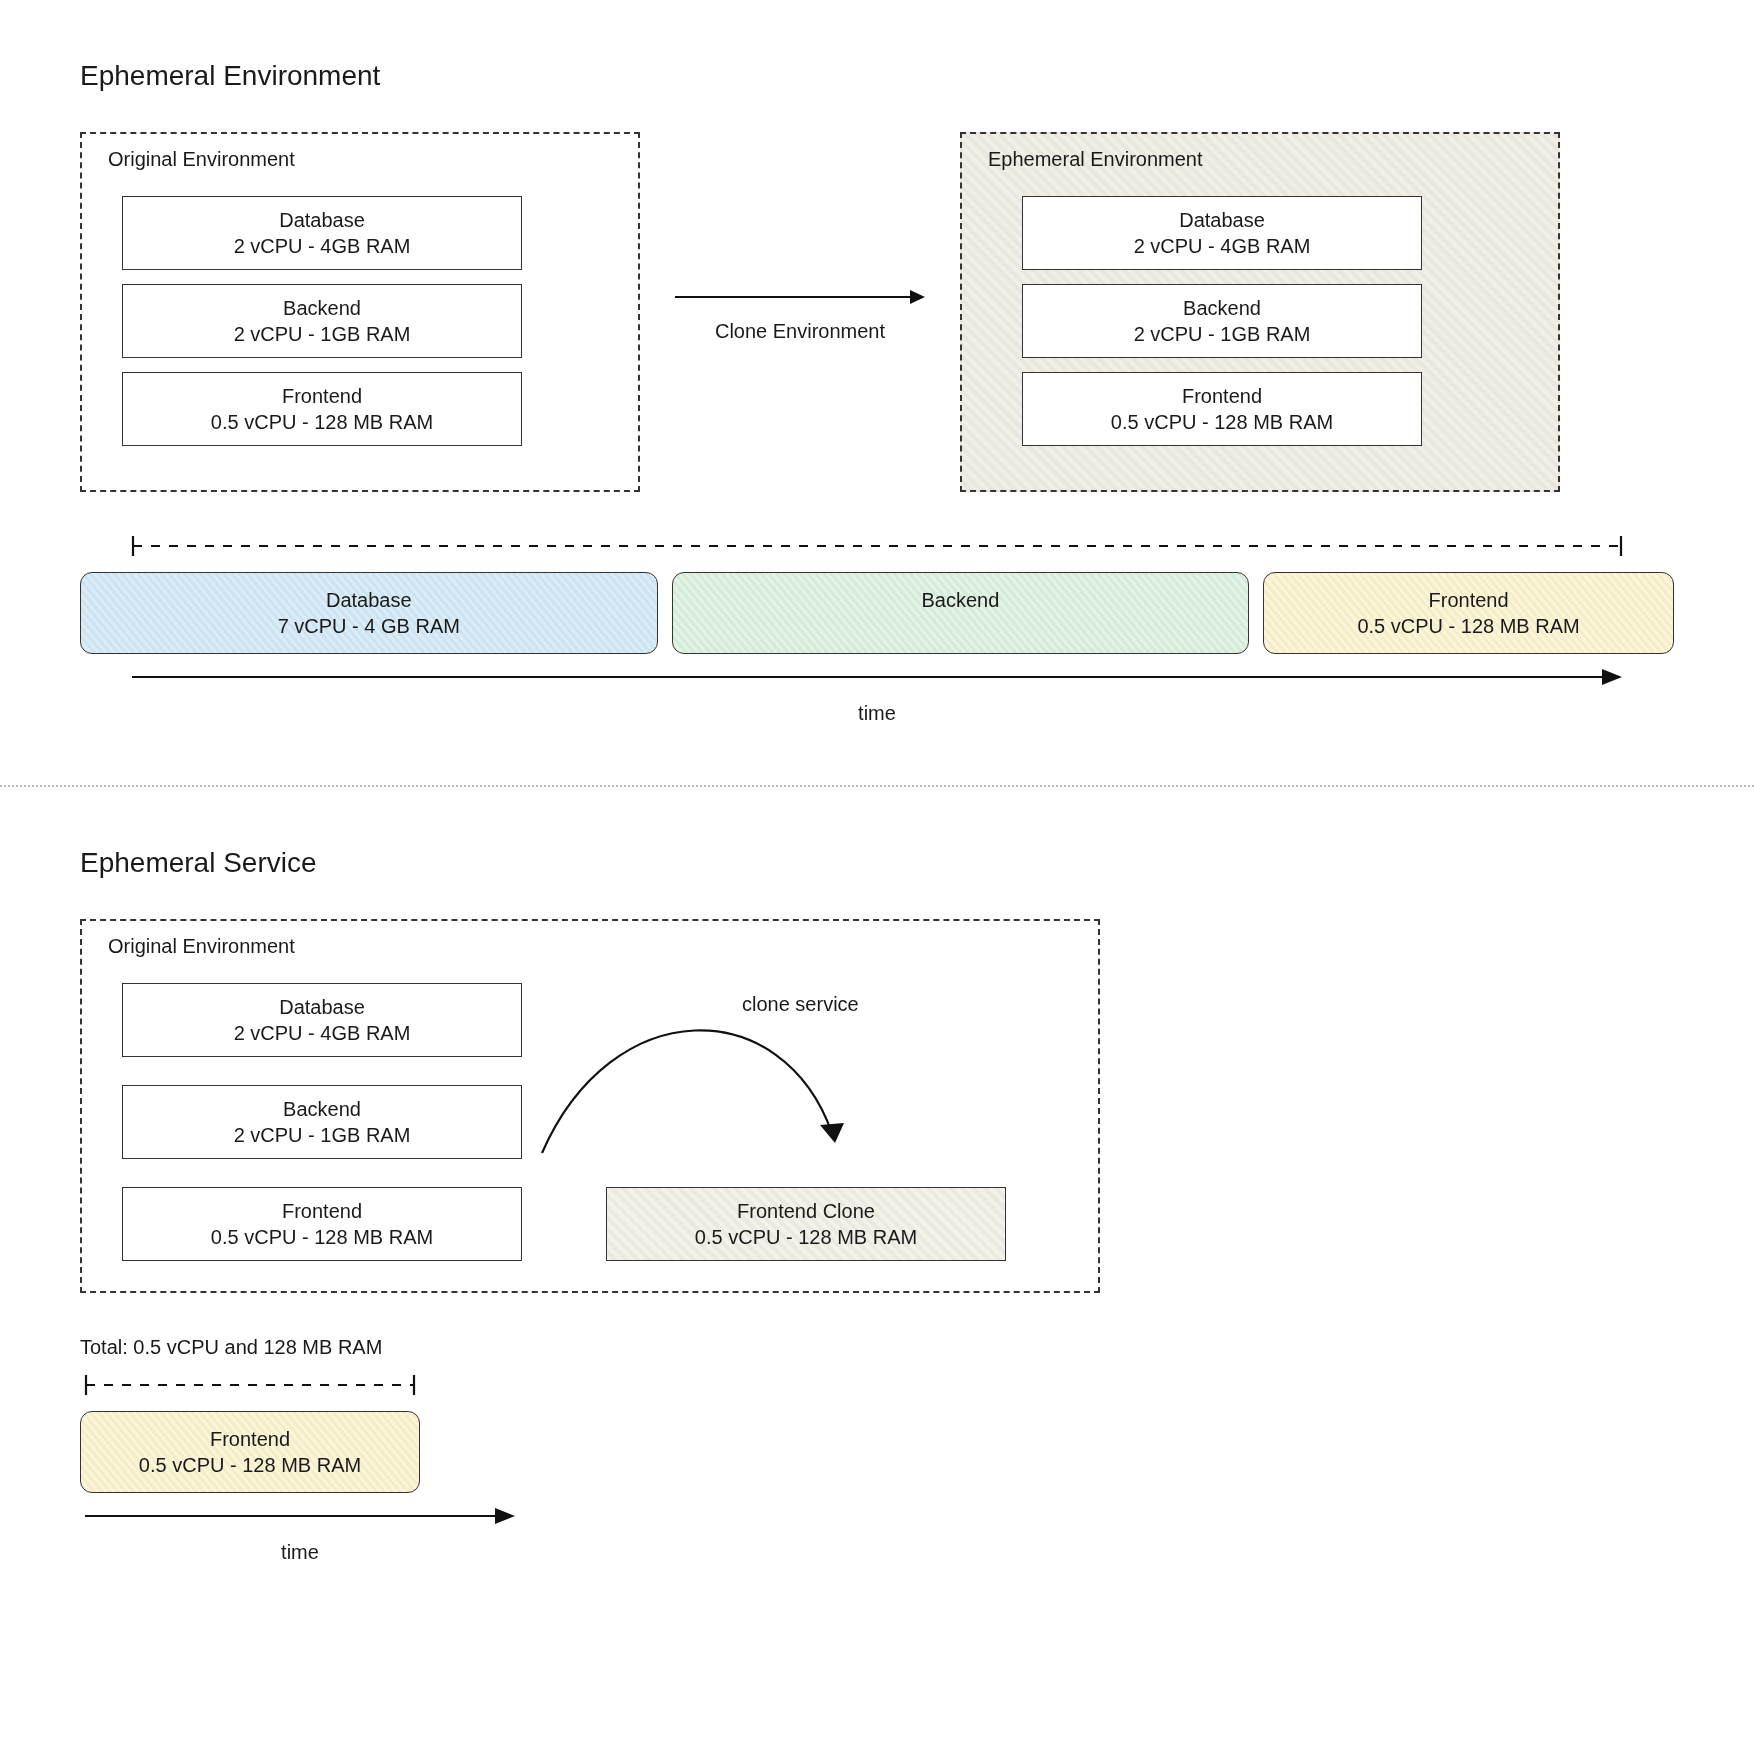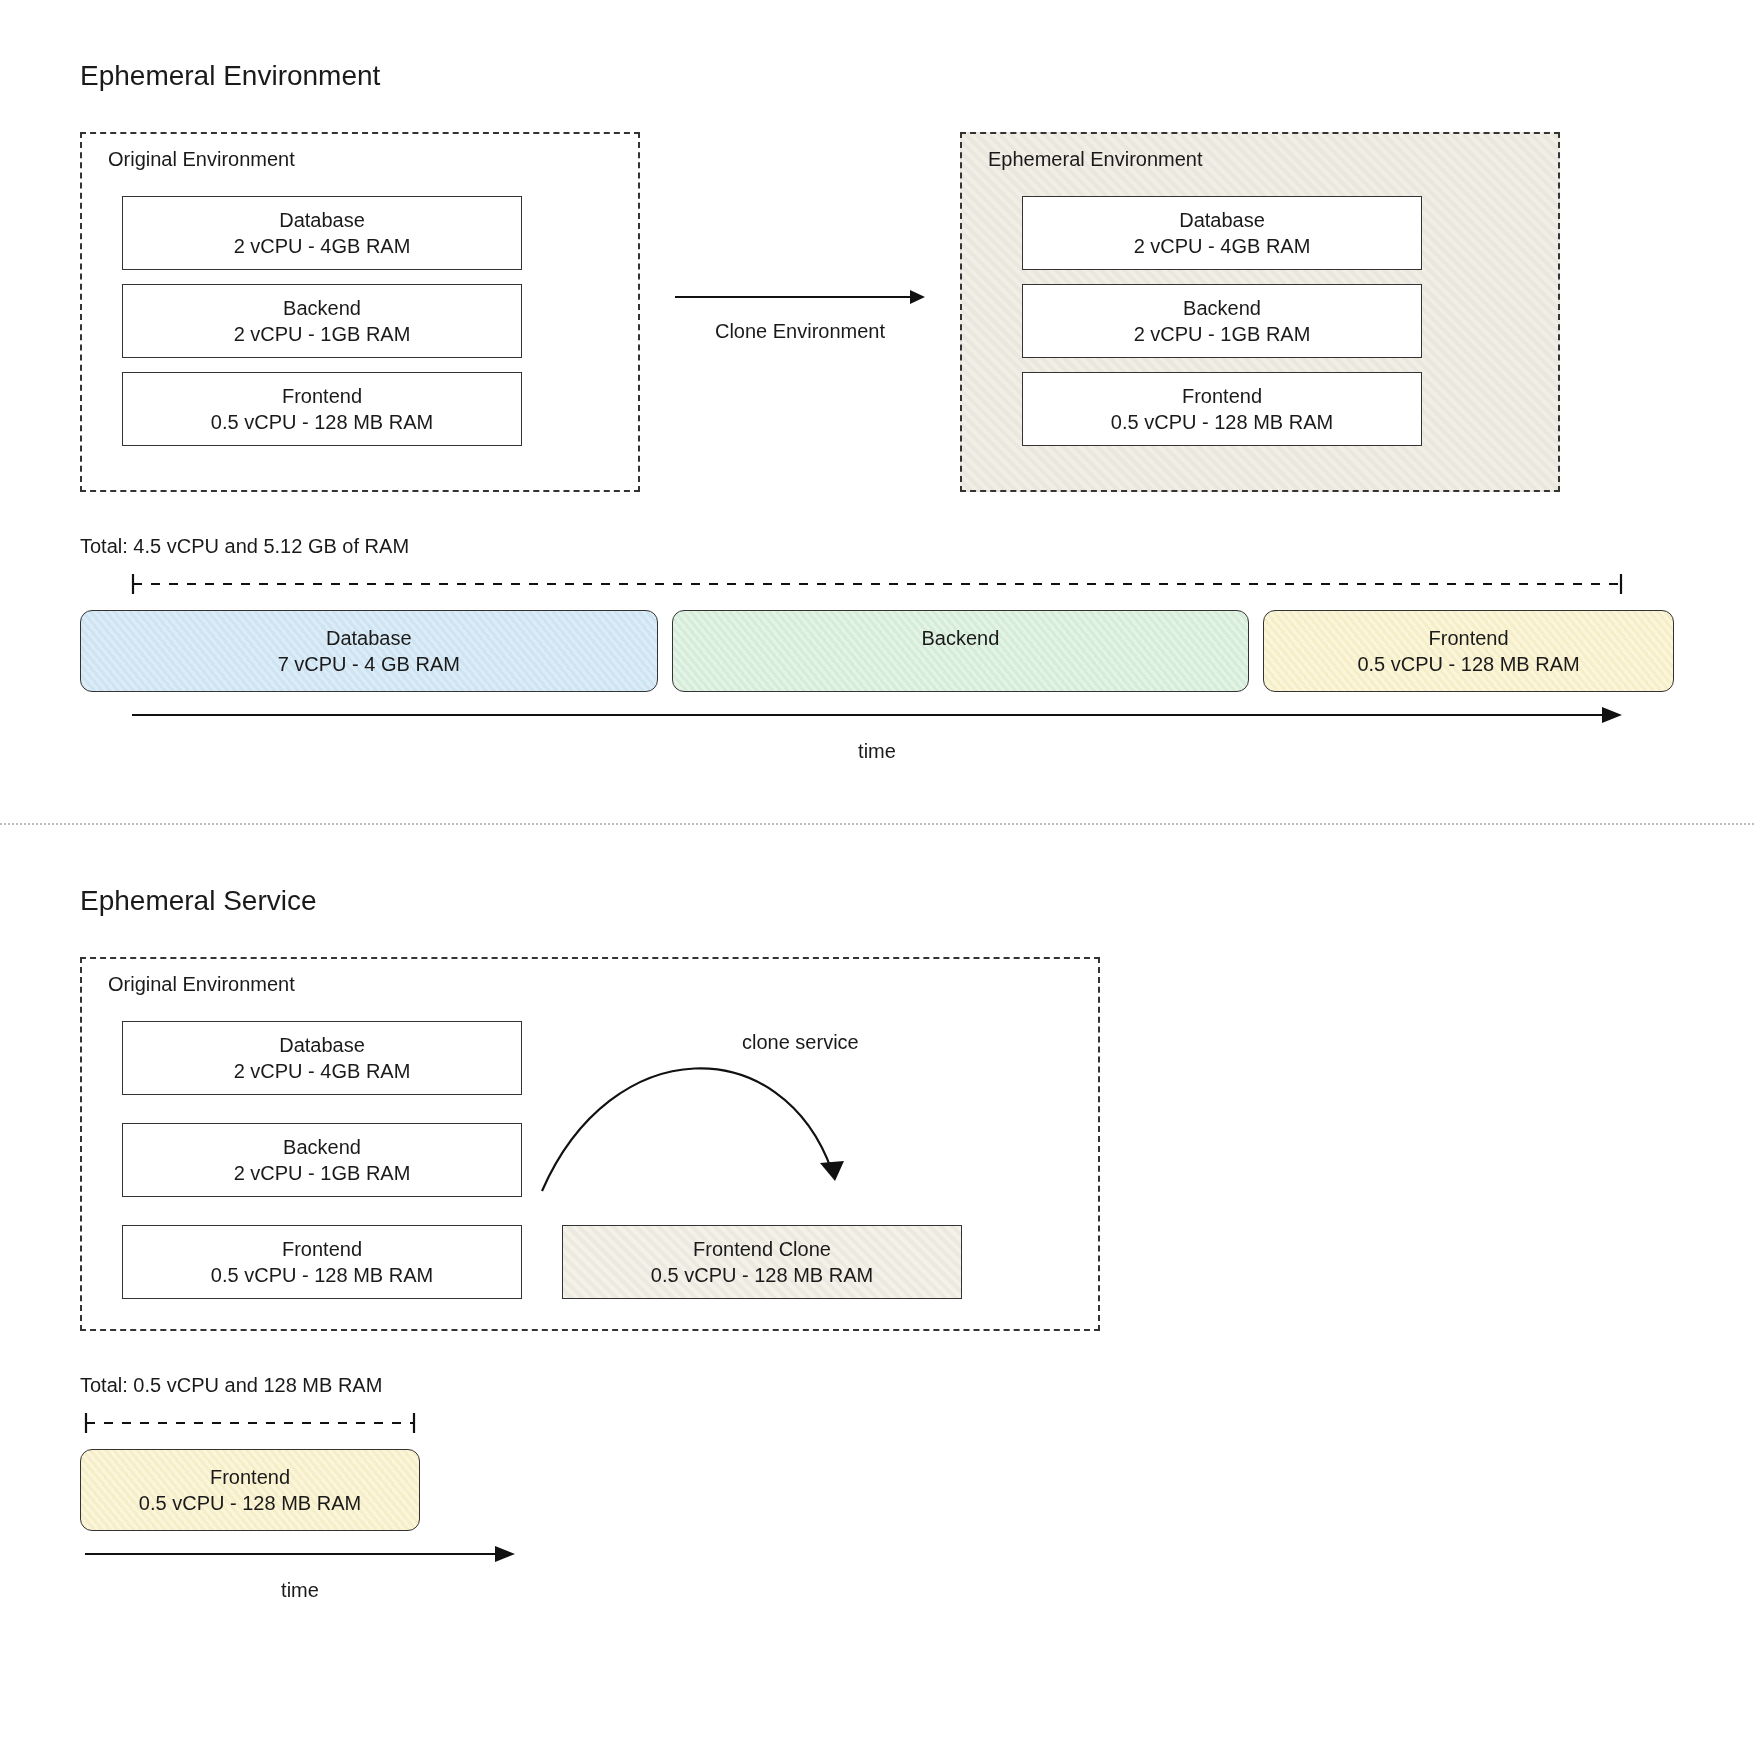--- a/index.html
+++ b/index.html
@@ -39,20 +39,21 @@
     background: #fff;
     text-align: center;
     padding: 10px 14px;
     margin: 14px 0;
     width: 400px;
     font-size: 20px;
     line-height: 1.3;
   }
   .svc.hatched-svc {
     background: repeating-linear-gradient(45deg, #f4f1e9, #f4f1e9 4px, #ece9e0 4px, #ece9e0 8px);
+    margin-left: 44px;
   }
   .arrow-block { display:flex; flex-direction:column; align-items:center; justify-content:space-between; gap:8px; width: 260px; }
   .arrow-block svg { width: 100%; height: 30px; }
   .arrow-label { font-size: 20px; }
   .caption { font-size: 20px; line-height: 1.4; margin: 40px 0 10px 0; }
   .bracket-svg { width: 100%; height: 28px; }
   .timeline { display:flex; gap: 14px; margin: 8px 0; align-items: stretch; }
   .bar {
     border: 1.8px solid #333;
     border-radius: 12px;
@@ -116,21 +117,20 @@
         <div>2 vCPU - 1GB RAM</div>
       </div>
       <div class="svc">
         <div>Frontend</div>
         <div>0.5 vCPU - 128 MB RAM</div>
       </div>
     </div>
   </div>
 
   <div class="caption">
-    <div>Total: 4.5 vCPU and 5.12 GB of RAM</div>
   </div>
 
   <svg class="bracket-svg" viewBox="0 0 1500 28">
     <line x1="6" y1="4" x2="6" y2="24" stroke="#111" stroke-width="2.2"></line>
     <line x1="6" y1="14" x2="1494" y2="14" stroke="#111" stroke-width="2.2" stroke-dasharray="9 9"></line>
     <line x1="1494" y1="4" x2="1494" y2="24" stroke="#111" stroke-width="2.2"></line>
   </svg>
 
   <div class="timeline">
     <div class="bar bar-db" style="flex:2">

